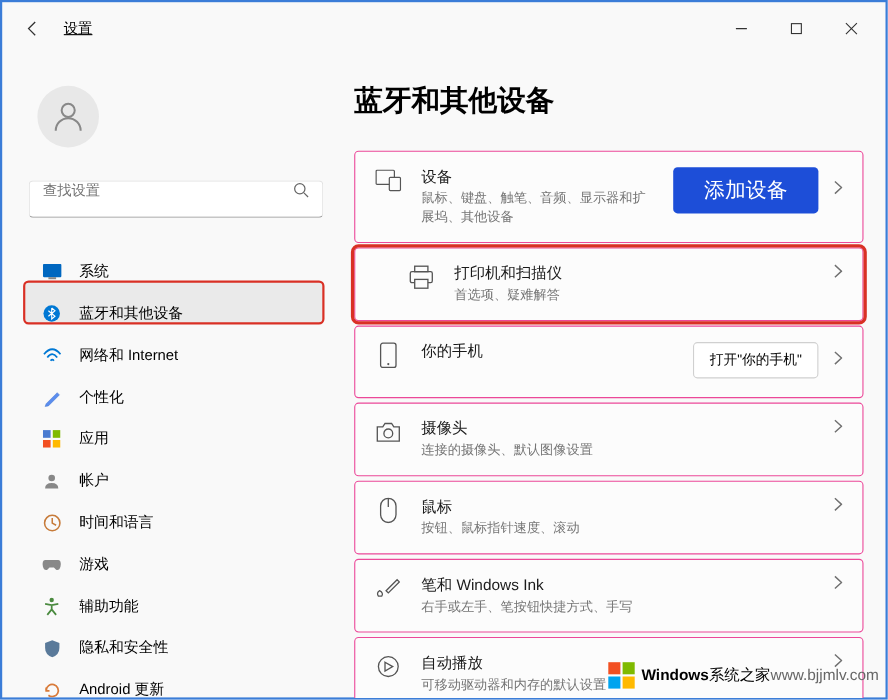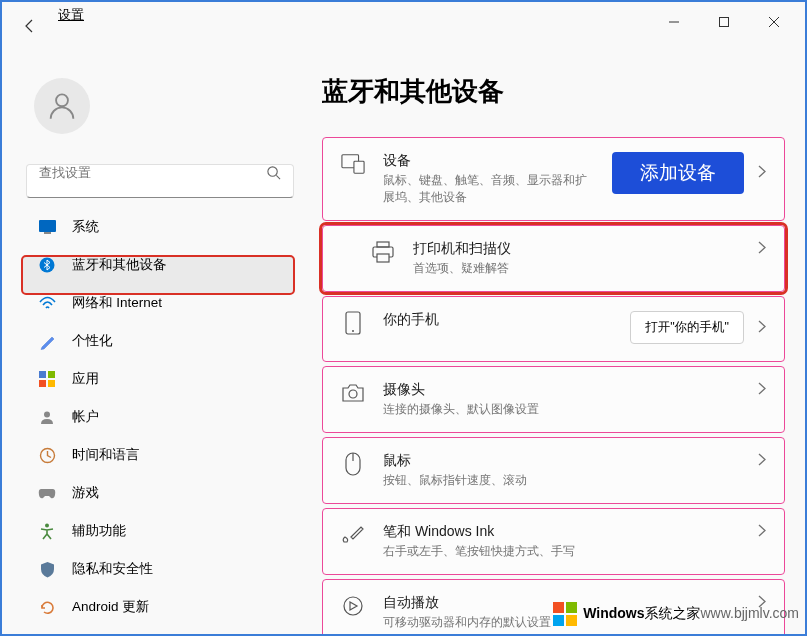--- a/index.html
+++ b/index.html
@@ -1,31 +1,31 @@
 <!DOCTYPE html>
 <html><head>
   <meta charset="utf-8">
   <style>
     * { margin: 0; padding: 0; box-sizing: border-box; font-family: "Microsoft YaHei", "Segoe UI", sans-serif; }
     body { width: 807px; height: 636px; background: #f9f9f9; border: 2px solid #3b7dd8; position: relative; overflow: hidden; }
     
-    .titlebar { height: 48px; display: flex; align-items: flex-start; padding: 4px 8px; text-decoration: underline; }
+    .titlebar { height: 48px; display: flex; align-items: center; padding: 4px 8px; text-decoration: underline; }
     .back-btn { width: 40px; height: 40px; display: flex; align-items: center; justify-content: center; cursor: pointer; }
     .app-title { font-size: 13px; margin-left: 8px; }
     .window-controls { margin-left: auto; display: flex; gap: 4px; }
     .win-ctrl { width: 46px; height: 32px; display: flex; align-items: center; justify-content: center; cursor: pointer; }
     
     .content { display: flex; height: calc(100% - 48px); }
     
     .sidebar { width: 308px; padding: 8px 0 0 20px; }
     .avatar { width: 56px; height: 56px; border-radius: 50%; background: #e8e8e8; display: flex; align-items: center; justify-content: center; margin: 20px 0 30px 12px; }
     .search-box { margin: 0 16px 20px 4px; height: 34px; background: #fff; border: 1px solid #e0e0e0; border-bottom: 1px solid #888; border-radius: 4px; display: flex; align-items: flex-start; padding: 0 12px; }
     .search-box input { border: none; outline: none; flex: 1; font-size: 13px; background: transparent; }
     .nav-items { }
-    .nav-item { height: 38px; display: flex; align-items: flex-start; padding: 0 12px 0 16px; cursor: pointer; border-radius: 4px; margin-right: 16px; font-size: 13.5px; gap: 16px; }
+    .nav-item { height: 38px; display: flex; align-items: flex-end; padding: 0 12px 0 16px; cursor: pointer; border-radius: 4px; margin-right: 16px; font-size: 13.5px; gap: 16px; }
     .nav-item.active { background: #eaeaea; }
     .nav-item.highlighted { outline: 2px solid #d93025; outline-offset: -1px; }
     .nav-icon { width: 18px; height: 18px; display: flex; align-items: center; justify-content: center; flex-shrink: 0; }
     
     .main { flex: 1; padding: 24px 20px 0 12px; overflow-y: auto; }
     .page-title { font-size: 26px; font-weight: 600; margin-bottom: 28px; }
     .cards { display: flex; flex-direction: column; gap: 4px; }
     .card { background: #fcfcfc; border: 1px solid #ec4899; border-radius: 4px; padding: 14px 18px; display: flex; align-items: flex-start; gap: 18px; cursor: pointer; min-height: 66px; }
     .card.highlighted { outline: 3px solid #d93025; outline-offset: 0; padding-left: 48px; }
     .card-icon { width: 24px; height: 24px; display: flex; align-items: center; justify-content: center; flex-shrink: 0; color: #555; }

